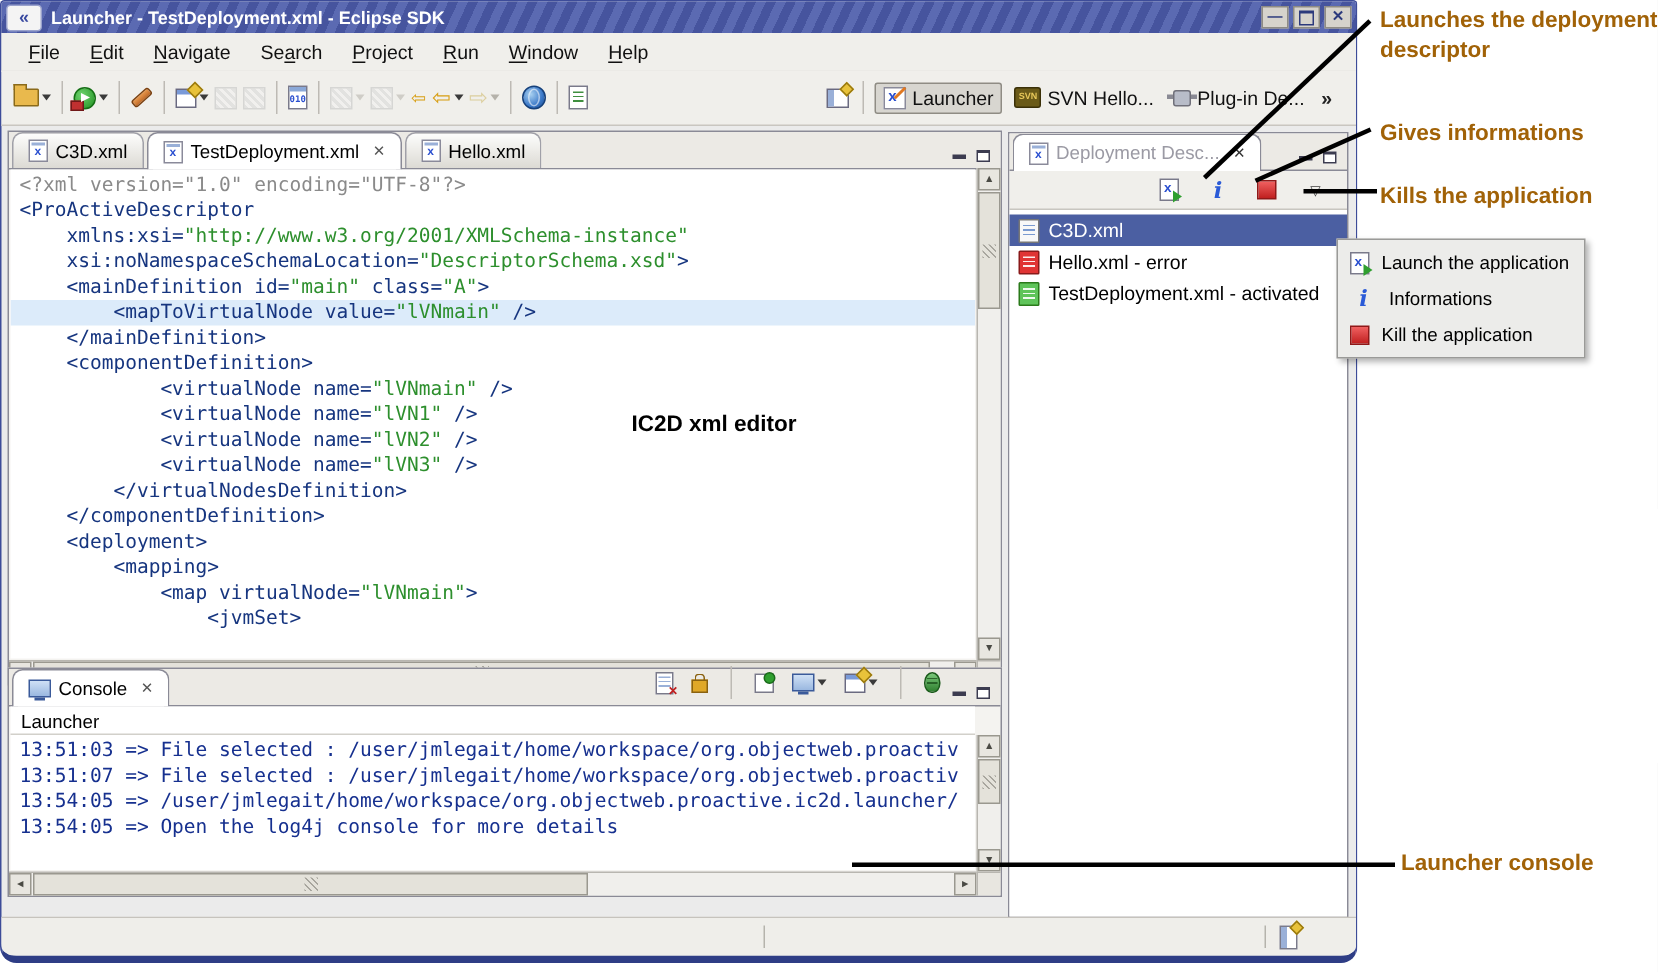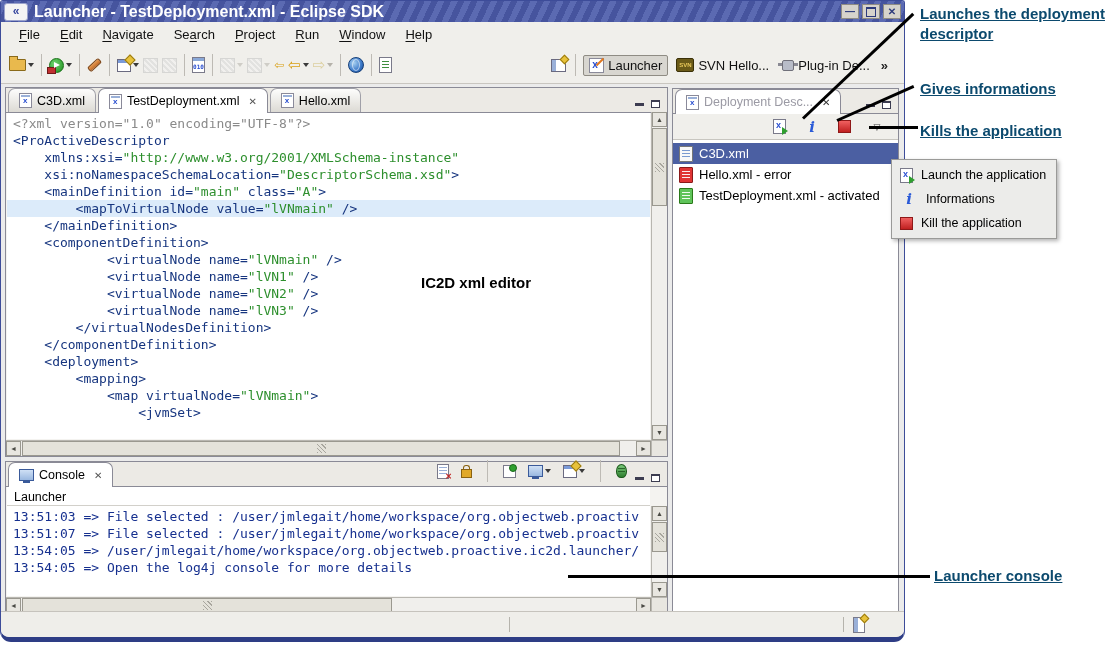--- a/index.html
+++ b/index.html
@@ -8,21 +8,21 @@
 
   
   .window{position:absolute;left:0;top:0;width:905px;height:642px;background:#ebebeb;
           border:1px solid #3d4c99;border-bottom:5px solid #2e3d85;
           border-radius:3px 3px 11px 11px;box-sizing:border-box;z-index:1;}
   .titlebar{position:absolute;left:0;top:0;right:0;height:21px;
             background:repeating-linear-gradient(115deg,#5b6ab2 0 6px,#46549e 6px 12px);
             border-radius:2px 2px 0 0;display:flex;align-items:center;padding:0 3px;box-sizing:border-box;}
   .win-icon{width:22px;height:16px;background:#f4f4f4;border:1px solid #9aa2cc;border-radius:3px;
             color:#3949a0;font-weight:bold;font-size:12px;line-height:14px;text-align:center;margin-right:6px;}
-  .title-text{color:#fff;font-weight:bold;font-size:16px;flex:1;white-space:nowrap;}
+  .title-text{color:#fff;font-weight:bold;font-size:12px;flex:1;white-space:nowrap;}
   .tb-btn{width:18px;height:15px;background:#d6d3cc;border:1px solid #8f8c84;color:#2c3a7c;
           font-size:10px;font-weight:bold;line-height:13px;text-align:center;margin-left:3px;box-sizing:border-box;}
   .tb-btn .mx{display:inline-block;width:8px;height:7px;border:1px solid #2c3a7c;border-top:2px solid #2c3a7c;margin-top:2px;}
 
   .menubar{position:absolute;left:0;top:21px;right:0;height:25px;background:#f0efeb;
            border-bottom:1px solid #dedcd6;display:flex;align-items:center;padding-left:8px;font-size:13px;color:#111;}
   .menu-item{padding:3px 10px;}
   .menu-item u{text-underline-offset:2px;}
 
   .toolbar{position:absolute;left:0;top:46px;right:0;height:37px;background:#f0efeb;
@@ -80,21 +80,21 @@
   .i-svn{width:16px;height:12px;background:#6a5a18;border:1px solid #3a3008;border-radius:2px;position:relative;}
   .i-svn::after{content:"SVN";position:absolute;left:0;right:0;top:3px;text-align:center;font:bold 6px "Liberation Sans",sans-serif;color:#e8c85a;}
   .i-plugin{width:10px;height:9px;background:#b8bcc8;border:1px solid #70707a;border-radius:2px;position:relative;}
   .i-plugin::before{content:"";position:absolute;left:-5px;top:2px;width:4px;height:3px;background:#8a8a94;}
   .i-plugin::after{content:"";position:absolute;right:-5px;top:2px;width:4px;height:3px;background:#8a8a94;}
   .chev{font-size:13px;font-weight:bold;color:#222;padding:0 4px;}
 
   
   .pane{position:absolute;background:#f4f3f0;border:1px solid #8a8a96;box-sizing:border-box;}
   .editor-pane{left:4px;top:86px;width:663px;height:370px;}
-  .console-pane{left:4px;top:460px;width:663px;height:153px;}
+  .console-pane{left:4px;top:444px;width:663px;height:153px;}
   .right-pane{left:671px;top:87px;width:227px;height:524px;background:#fff;}
 
   .tabbar{position:absolute;left:0;top:0;right:0;height:25px;background:#eceae5;border-bottom:1px solid #8a8a96;
           display:flex;align-items:flex-end;padding-left:2px;box-sizing:border-box;}
   .tab{display:inline-flex;align-items:center;gap:5px;height:23px;padding:0 10px;font-size:12.5px;color:#000;
        background:linear-gradient(#fdfdfc,#dcdad4);border:1px solid #a0a0a8;border-bottom:none;
        border-radius:7px 7px 0 0;margin-right:2px;position:relative;}
   .tab.active{background:#fff;border-color:#8a8a96;height:24px;margin-bottom:-1px;z-index:2;}
   .tclose{font-size:10px;color:#555;margin-left:4px;}
   .i-xmlfile{width:11px;height:13px;background:#fff;border:1px solid #8a8a9a;position:relative;}
@@ -181,21 +181,21 @@
   .i-fastview::before{content:"";position:absolute;left:0;top:0;bottom:0;width:4px;background:#9ab0d8;}
   .i-fastview::after{content:"";position:absolute;right:-4px;top:-3px;width:5px;height:5px;background:#e8c23a;
                      border:1px solid #9a7a10;transform:rotate(45deg);}
 
   
   .context-menu{position:absolute;left:891px;top:159px;width:164px;background:#ececea;border:1px solid #9a9a98;
                 box-shadow:2px 2px 4px rgba(0,0,0,.3);z-index:60;padding:3px 0;}
   .cmrow{display:flex;align-items:center;gap:8px;height:24px;padding:0 8px;font-size:12.5px;color:#000;}
 
   
-  .ann{position:absolute;font:bold 15px "Liberation Sans",sans-serif;color:#0c4a6e;z-index:45;line-height:20px;text-decoration:underline;}
+  .ann{position:absolute;font:bold 15px "Liberation Sans",sans-serif;color:#a16207;z-index:45;line-height:20px;}
   .ann-line{position:absolute;height:3px;background:#000;z-index:40;transform-origin:0 50%;}
 </style>
 </head>
 <body>
 
 <div id="stage">
 
   <div class="window">
 
     <div class="titlebar">

